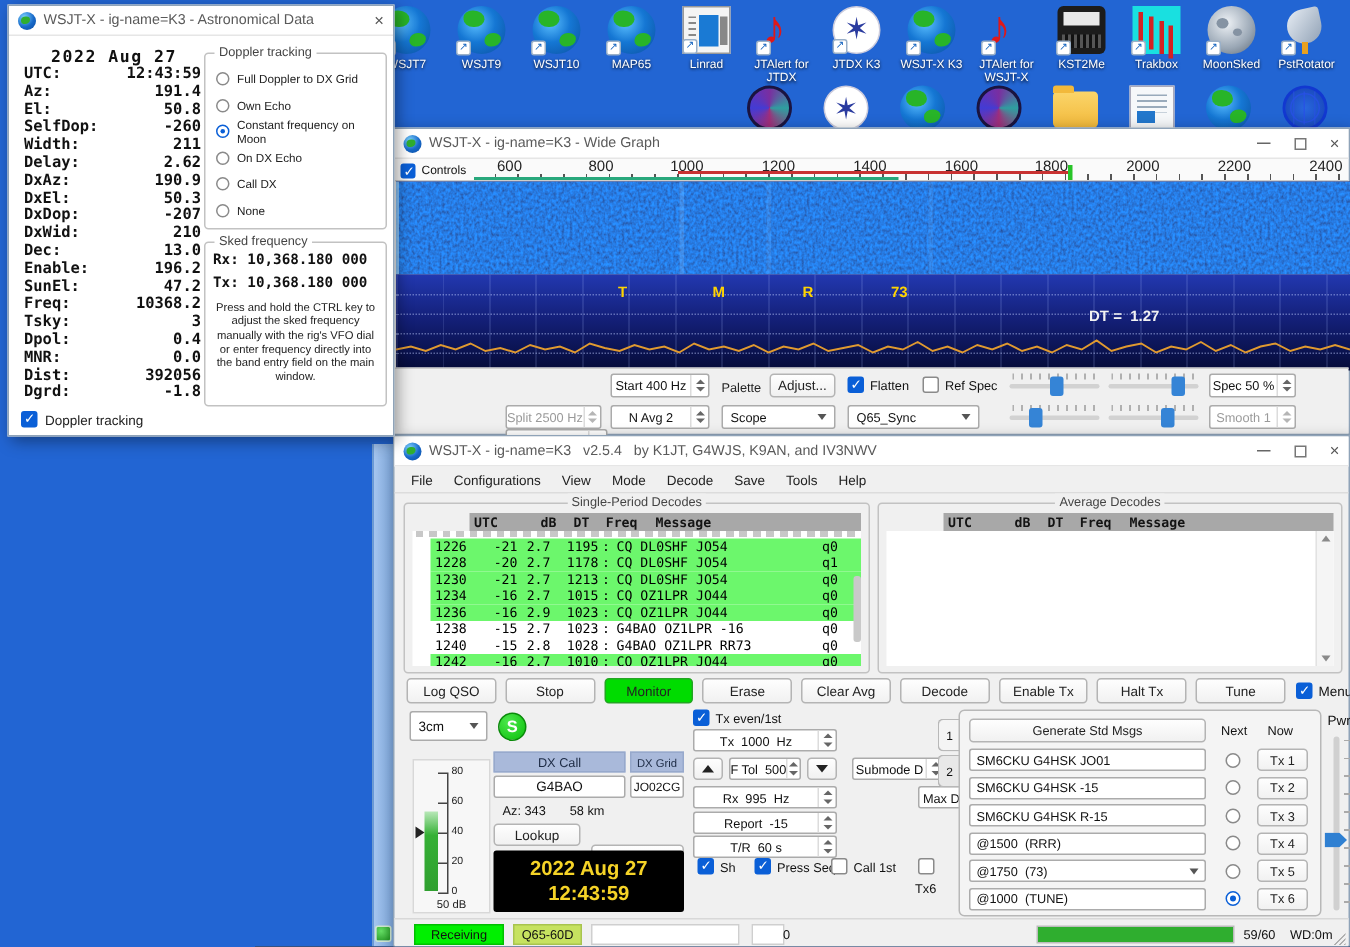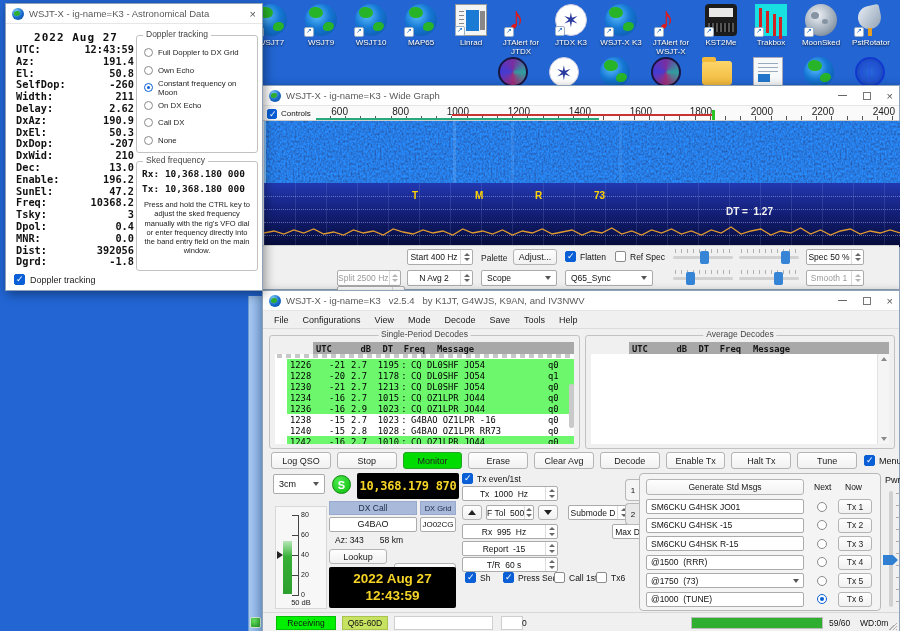--- a/index.html
+++ b/index.html
@@ -846,21 +846,20 @@
 </div>
     <div id="menus-cb">
       <span class="cb on"></span>
       <span>Menus</span>
     </div>
 
     <div class="combo" id="band-combo">
         <span>3cm</span>
       </div>
     <div id="s-led">S</div>
-    <div id="freq-display">10,368.179 870</div>
 
     <div id="meter-panel">
       <div id="meter-scale-line"></div>
       <div id="meter-ticks">
   <span class="mt">80</span>
 
   <span class="mt">60</span>
 
   <span class="mt">40</span>
 
@@ -953,21 +952,21 @@
       <span>Sh</span>
     </div>
     <div class="mini-cb" style="left:240px; top:281px;">
       <span class="cb on"></span>
       <span>Press Seq</span>
     </div>
     <div class="mini-cb" style="left:291px; top:281px;">
       <span class="cb"></span>
       <span>Call 1st</span>
     </div>
-    <div class="mini-cb" style="left:333px; top:281px;">
+    <div class="mini-cb" style="left:347px; top:281px;flex-direction:column;">
       <span class="cb"></span>
       <span>Tx6</span>
     </div>
 
     <div id="msg-tabs">
   <div class="vtab">1</div>
 
   <div class="vtab">2</div>
 </div>
     <div id="msg-panel">

